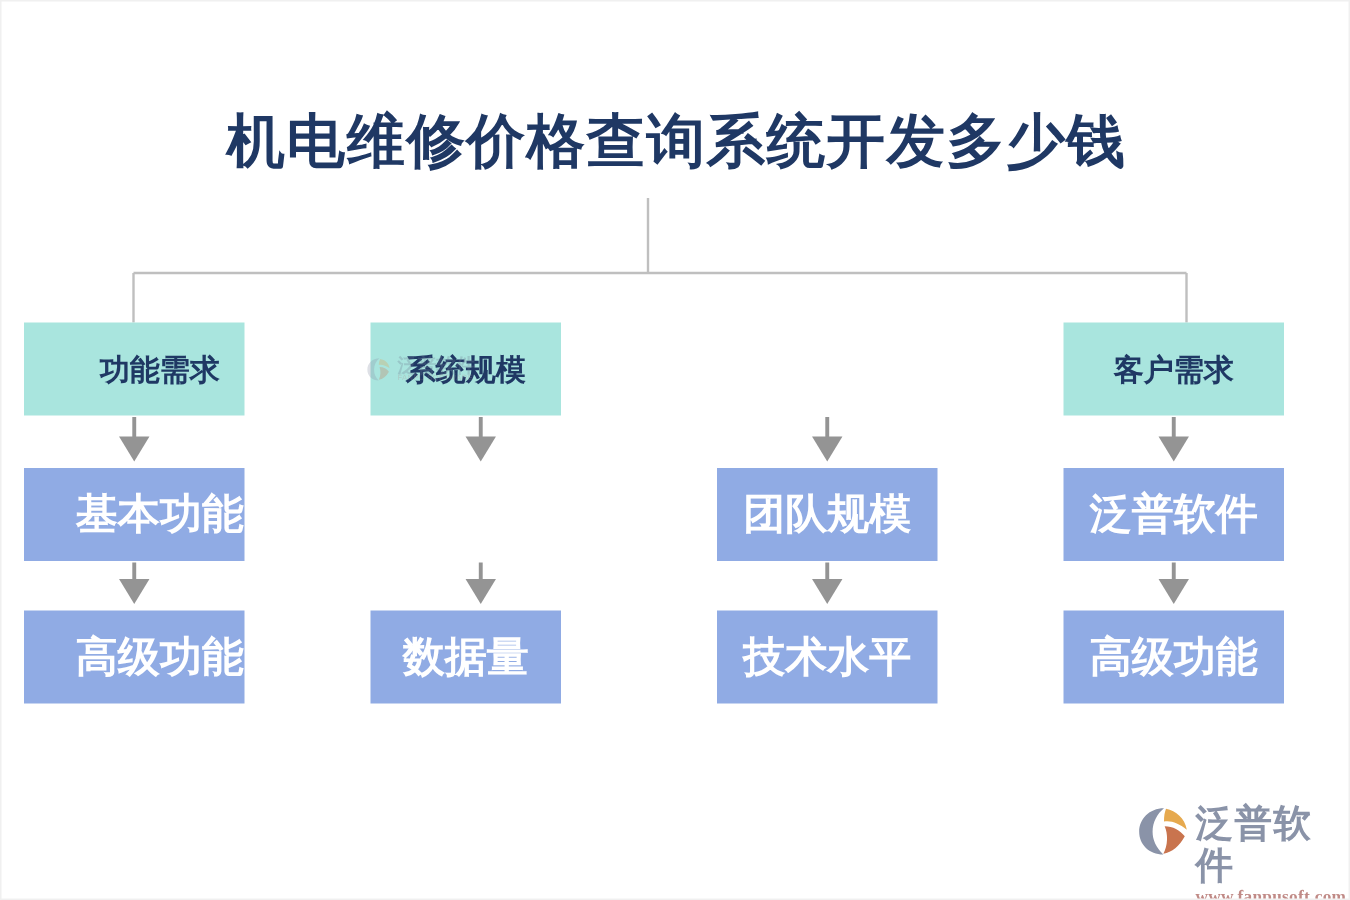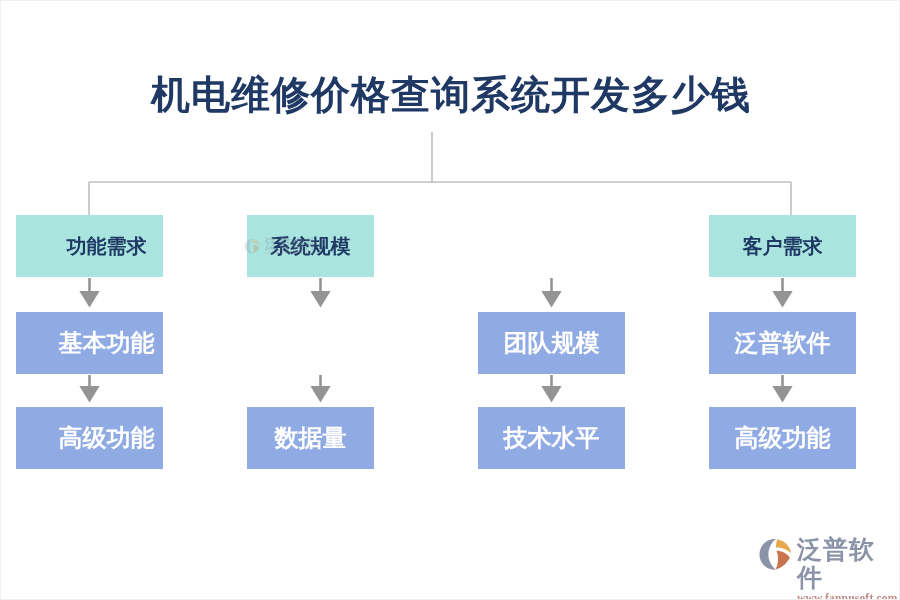--- a/index.html
+++ b/index.html
@@ -60,21 +60,21 @@
     background: #a9e5de;
     color: #1f3864;
     font-size: 20px;
     font-weight: bold;
     height: 62px;
   }
   .node.level2,
   .node.level3 {
     background: #90abe4;
     color: #ffffff;
-    font-size: 24px;
+    font-size: 28px;
     font-weight: bold;
     height: 62px;
   }
 
   
   .col0 { left: 15px;  width: 147px; padding-left: 34px; }
   .col1 { left: 246px; width: 127px; }
   .col2 { left: 477px; width: 147px; }
   .col3 { left: 708px; width: 147px; }
 

